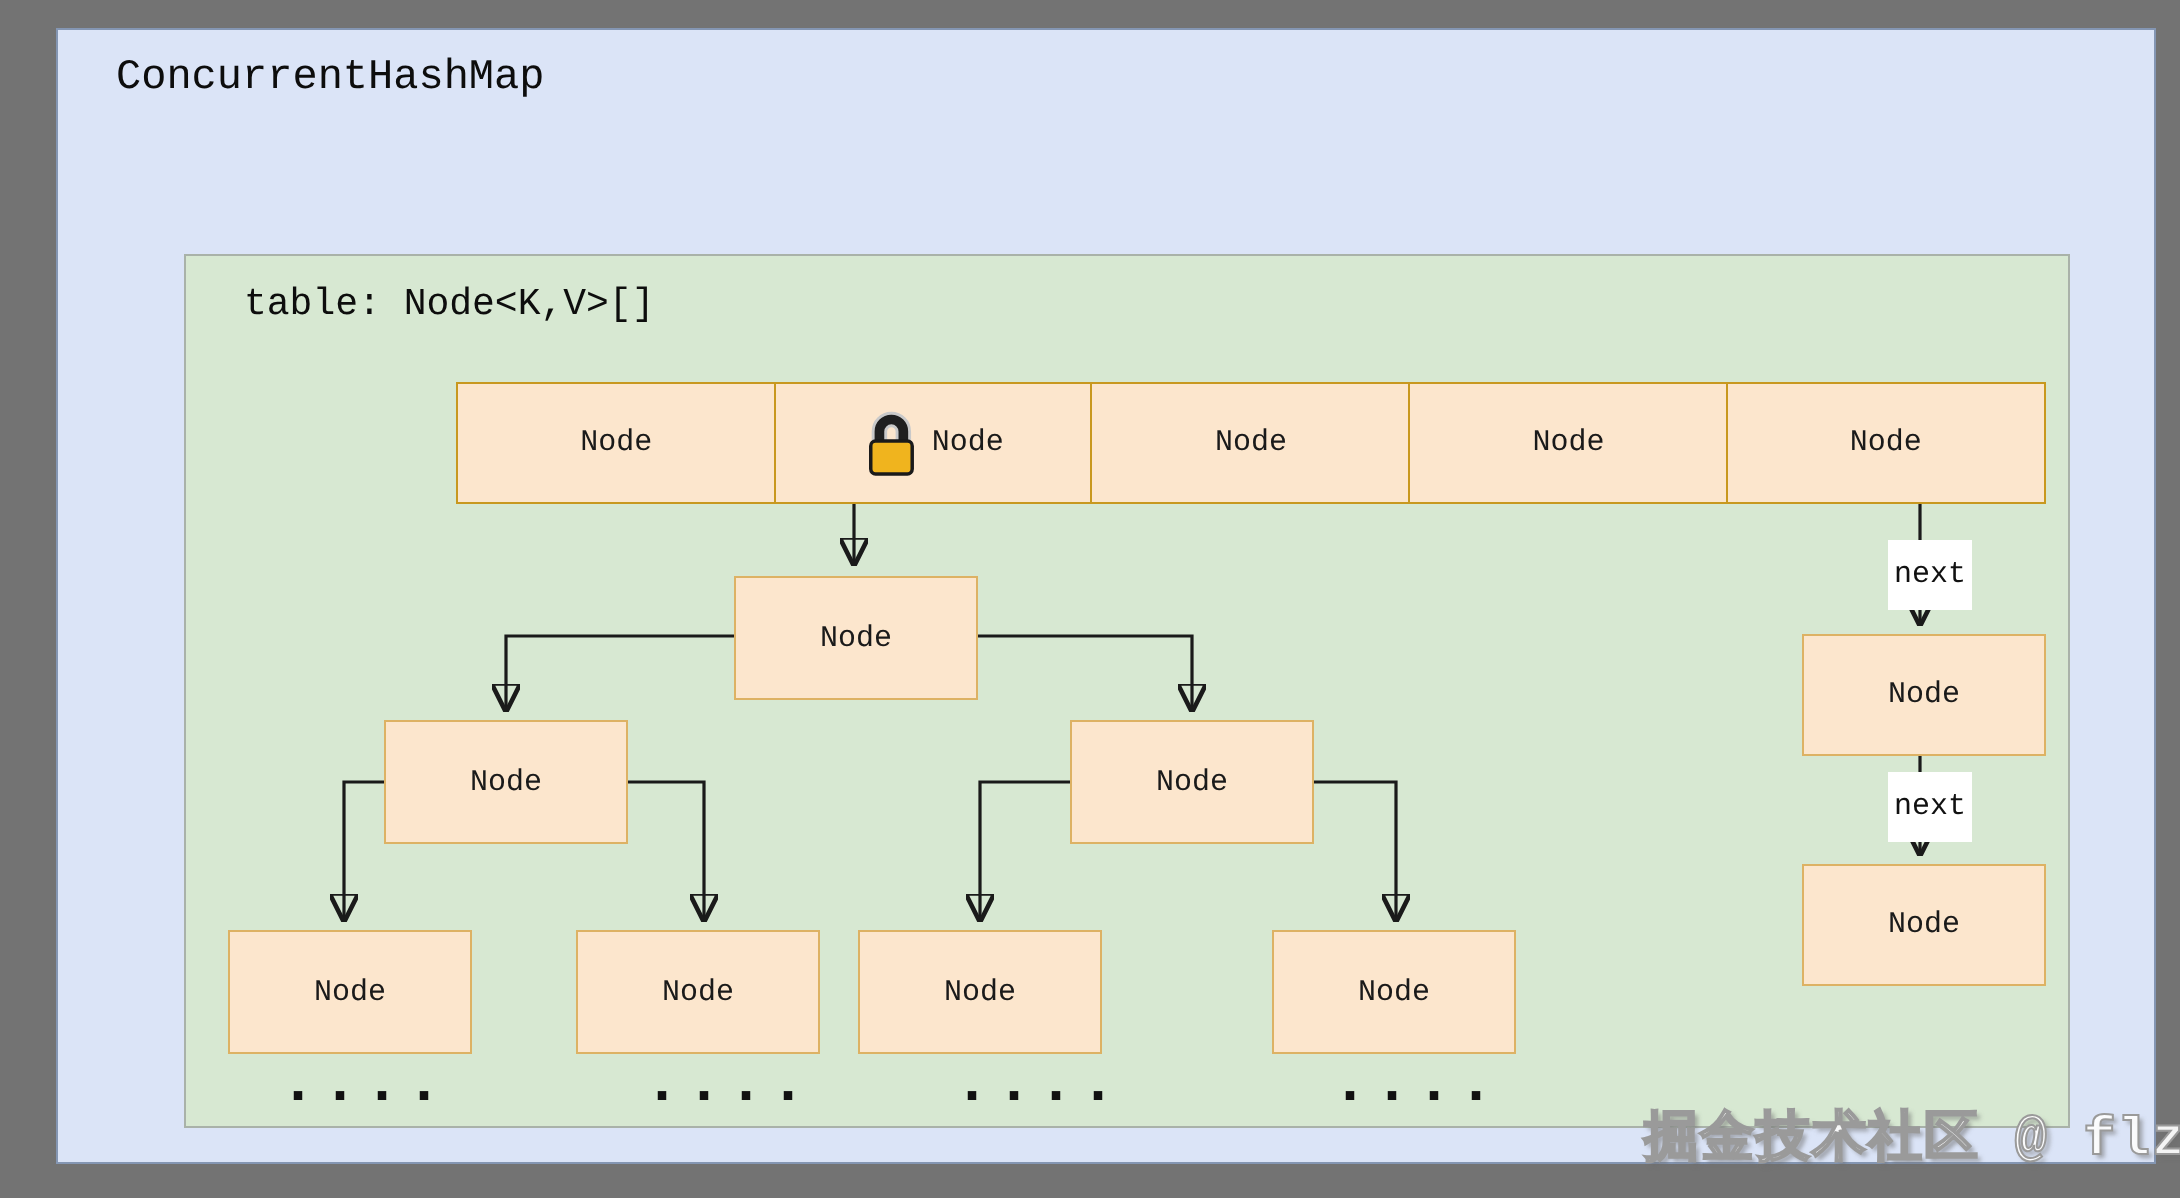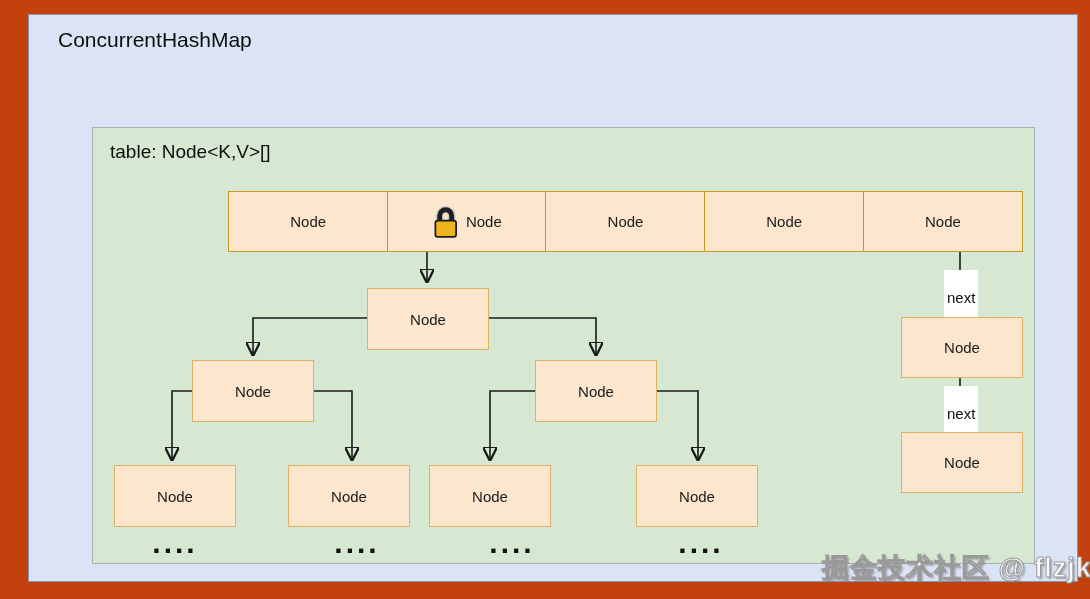--- a/index.html
+++ b/index.html
@@ -1,36 +1,36 @@
 <!DOCTYPE html>
 <html style="--container-blue: #dbe4f7; --container-border: #8496b3; --table-green: #d7e8d2; --table-border: #a9b2a9; --node-fill: #fce6cd; --array-border: #c8981f; --tree-border: #ddb264; --lock-gold: #f0b41e;"><head>
 <meta charset="utf-8">
 <style>
   html,body{margin:0;padding:0;background:#ffffff;}
   .stage{
     position:relative;width:1090px;height:599px;overflow:hidden;
-    font-family:Liberation Sans, sans-serif;color:#1a1a1a;background:#c2410c;
+    font-family:Liberation Mono, monospace;color:#1a1a1a;background:#737373;
   }
   .outer{
     position:absolute;left:28px;top:14px;width:1050px;height:568px;
     background:var(--container-blue,#dbe4f7);
     border:1.5px solid var(--container-border,#8496b3);
     box-sizing:border-box;
   }
   .diagram-title{
     position:absolute;left:58px;top:28px;font-size:21px;color:#0d0d0d;
   }
   .table-box{
     position:absolute;left:92px;top:127px;width:943px;height:437px;
     background:var(--table-green,#d7e8d2);
     border:1.5px solid var(--table-border,#a9b2a9);
     box-sizing:border-box;
   }
   .table-title{
-    position:absolute;left:110px;top:141px;font-size:19px;color:#0d0d0d;
+    position:absolute;left:122px;top:141px;font-size:19px;color:#0d0d0d;
   }
   .array-row{
     position:absolute;left:228px;top:191px;width:795px;height:61px;
     display:flex;box-sizing:border-box;
   }
   .array-cell{
     flex:1;display:flex;align-items:center;justify-content:center;gap:7px;
     background:var(--node-fill,#fce6cd);
     border:1.6px solid var(--array-border,#c8981f);
     box-sizing:border-box;font-size:15px;
@@ -47,21 +47,21 @@
   .tree-left{left:192px;top:360px;}
   .tree-right{left:535px;top:360px;}
   .leaf1{left:114px;top:465px;}
   .leaf2{left:288px;top:465px;}
   .leaf3{left:429px;top:465px;}
   .leaf4{left:636px;top:465px;}
   .list1{left:901px;top:317px;height:61px;}
   .list2{left:901px;top:432px;height:61px;}
   .next-label{
     position:absolute;background:#ffffff;color:#111;font-size:15px;
-    padding:18px 3px;line-height:19px;
+    padding:8px 3px;line-height:19px;
   }
   .next1{left:944px;top:270px;}
   .next2{left:944px;top:386px;}
   .dots{
     position:absolute;width:70px;top:528px;height:34px;
     font-size:30px;font-weight:700;letter-spacing:3px;
     text-align:center;color:#111;line-height:30px;
   }
   .dots1{left:140px;} .dots2{left:322px;} .dots3{left:477px;} .dots4{left:666px;}
   .edges{position:absolute;left:0;top:0;width:1090px;height:599px;pointer-events:none;}

